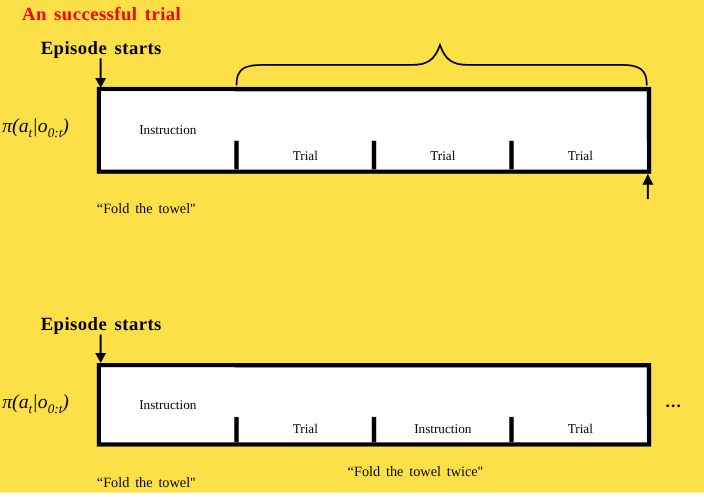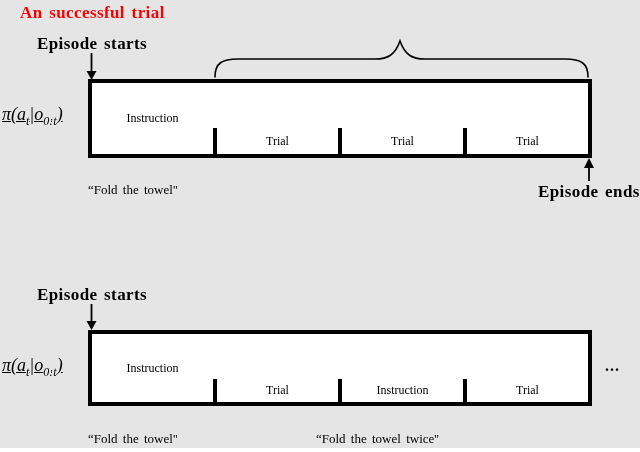--- a/index.html
+++ b/index.html
@@ -1,20 +1,20 @@
 <!DOCTYPE html>
 <html><head>
 <meta charset="utf-8">
 <style>
   html, body { margin: 0; padding: 0; background: #ffffff; }
   .canvas {
     position: relative;
     width: 640px;
     height: 448px;
-    background: #e5e5e5;
+    background: #fde047;
     font-family: "Liberation Serif", "DejaVu Serif", serif;
     color: #000;
     overflow: hidden;
   }
   .abs { position: absolute; }
   .red-title {
     font-weight: bold;
     font-size: 17px;
     letter-spacing: 0.4px;
     word-spacing: 2px;
@@ -40,21 +40,20 @@
     align-items: center;
     justify-content: center;
     font-size: 12px;
     background: #fff;
   }
   .cell + .cell { border-left: 4px solid #000; margin-top: 45px; }
   .math {
     font-style: italic;
     font-size: 18px;
     white-space: nowrap;
-    text-decoration: underline;
   }
   .math sub {
     font-size: 12px;
     line-height: 0;
   }
   .caption {
     font-weight: normal;
     font-size: 13px;
     word-spacing: 2px;
     white-space: nowrap;
@@ -96,21 +95,20 @@
       <span>Trial</span>
     </div>
   </div>
 
   <div class="abs math" style="left:2px; top:104px;">
     <span>π(a</span><sub>t</sub><span>|o</span><sub>0:t</sub><span>)</span>
   </div>
 
   <div class="abs caption" style="left:88px; top:182px;">“Fold the towel''</div>
 
-  <div class="abs bold-label" style="left:538px; top:182px;">Episode ends</div>
 
 
   <div class="abs bold-label" style="left:37px; top:285px;">Episode starts</div>
 
   <div class="abs timeline" style="left:88px; top:330px; width:504px; height:76px;">
     <div class="cell">
       <span>Instruction</span>
     </div>
     <div class="cell">
       <span>Trial</span>
@@ -124,21 +122,21 @@
   </div>
 
   <div class="abs math" style="left:2px; top:355px;">
     <span>π(a</span><sub>t</sub><span>|o</span><sub>0:t</sub><span>)</span>
   </div>
 
   <div class="abs dots" style="left:605px; top:357px;">...</div>
 
   <div class="abs caption" style="left:88px; top:431px;">“Fold the towel''</div>
 
-  <div class="abs caption" style="left:316px; top:431px;">“Fold the towel twice''</div>
+  <div class="abs caption" style="left:316px; top:421px;">“Fold the towel twice''</div>
 
   <svg class="overlay" viewBox="0 0 640 452">
 
     <g>
       <line x1="91.5" y1="53" x2="91.5" y2="73" stroke="#000" stroke-width="1.8"></line>
       <polygon points="86.5,71 96.5,71 91.5,80" fill="#000"></polygon>
     </g>
 
     <path d="M 215 77 C 215 63, 222 59, 238 59 L 375 59 C 388 59, 395 55, 400 41 C 405 55, 412 59, 425 59 L 565 59 C 581 59, 588 63, 588 77" fill="none" stroke="#000" stroke-width="1.6" stroke-linecap="round"></path>
 

